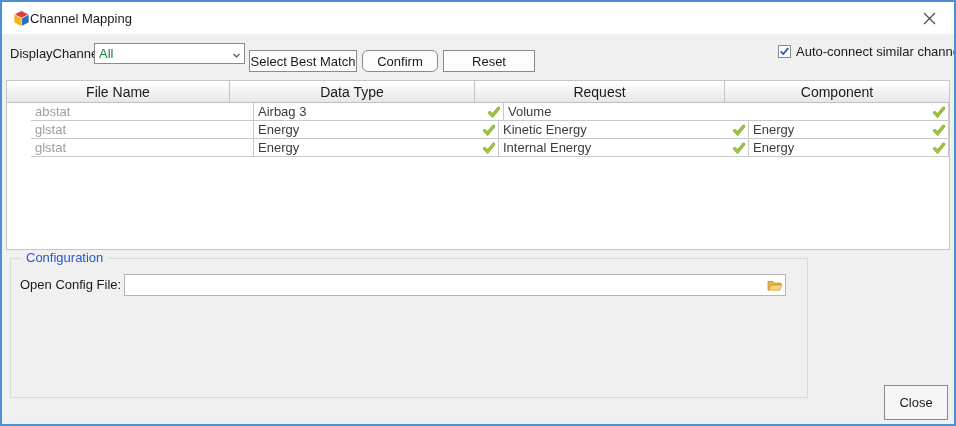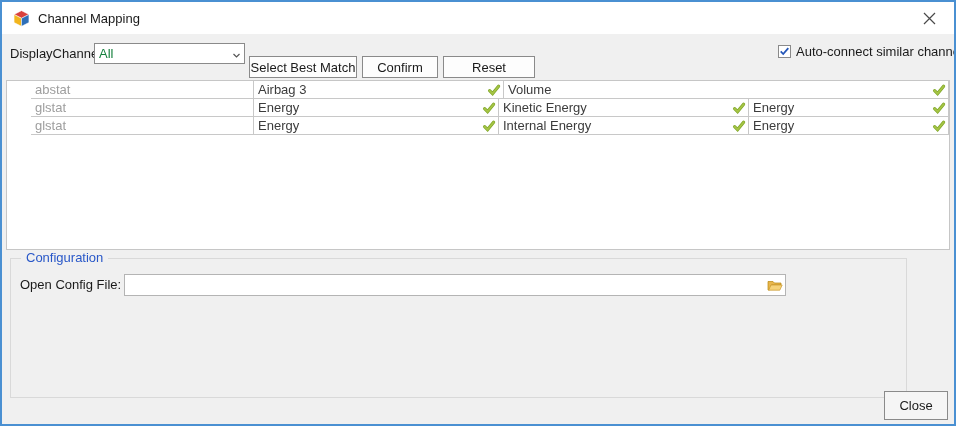--- a/index.html
+++ b/index.html
@@ -7,41 +7,41 @@
   .dialog {
     position:relative; width:956px; height:426px;
     border:2px solid #4a90d2; background:#f0f0f0; overflow:hidden;
   }
   
   .titlebar {
     position:absolute; left:0; top:0; right:0; height:32px;
     background:#ffffff; display:flex; align-items:center;
   }
   .titlebar .app-icon { margin-left:11px; width:17px; height:17px; display:inline-block; }
-  .titlebar .title { margin-left:8px; font-size:13px; color:#1a1a1a; }
+  .titlebar .title { font-size:13px; color:#1a1a1a; }
   .win-close {
     position:absolute; right:8px; top:4px; width:34px; height:24px;
     display:flex; align-items:center; justify-content:center; cursor:pointer;
   }
   
   .toolbar { position:absolute; left:0; top:32px; right:0; height:38px; }
   .tb-label { position:absolute; left:8px; top:9px; font-size:13px; color:#1a1a1a; line-height:21px; }
   .combo {
     position:absolute; left:92px; top:9px; width:151px; height:21px;
     background:#ffffff; border:1px solid #8a8a8a; display:flex; align-items:center;
     font-size:13px; color:#15803d; padding-left:4px; cursor:default;
   }
   .combo .combo-arrow { position:absolute; right:3px; top:4px; }
   .tb-btn {
-    position:absolute; top:22px; height:22px; background:#fdfdfd; border:1px solid #8a8a8a;
+    position:absolute; top:16px; height:22px; background:#fdfdfd; border:1px solid #8a8a8a;
     font-size:13px; color:#1a1a1a; font-family:"Liberation Sans", sans-serif; cursor:pointer;
     text-align:center; padding:0;
   }
   #btn-sbm { left:247px; width:108px; }
-  #btn-confirm { left:360px; width:76px; }
+  #btn-confirm { left:360px; width:76px;border-radius:6px; }
   #btn-reset { left:441px; width:92px; }
   .chk-wrap { position:absolute; left:776px; top:10px; display:flex; align-items:center; cursor:pointer; }
   .checkbox {
     width:13px; height:13px; background:#ffffff; border:1px solid #8a8a8a;
     display:inline-flex; align-items:center; justify-content:center;
   }
   .chk-label { margin-left:5px; font-size:13px; color:#1a1a1a; white-space:nowrap; }
   
   .grid {
     position:absolute; left:4px; top:78px; width:944px; height:170px;
@@ -58,40 +58,40 @@
   .cell {
     position:relative; background:#ffffff; border:1px solid #c8c8c8; border-top:none;
     font-size:13px; color:#3c3c3c; display:flex; align-items:center;
     padding-left:4px; overflow:hidden; white-space:nowrap;
   }
   .cell.c0 { color:#9e9e9e; border-left:none; }
   .cell + .cell { border-left:none; }
   .cell .check { position:absolute; right:2px; top:2px; width:14px; height:14px; }
   
   .groupbox {
-    position:absolute; left:8px; top:256px; width:897px; height:140px;
+    position:absolute; left:8px; top:256px; width:798px; height:140px;
     border:1px solid #d9d9d9;
   }
   .group-title {
     position:absolute; left:10px; top:-9px; background:#f0f0f0; padding:0 5px;
     font-size:13px; color:#2857c8;
   }
   .cfg-row { position:absolute; left:0; right:0; height:22px; }
   #cfg-open { top:15px; } #cfg-save { top:42px; }
   .cfg-label { position:absolute; left:9px; top:3px; font-size:13px; color:#1a1a1a; }
   .cfg-input-wrap { position:absolute; left:113px; top:0; width:662px; height:22px; }
   .cfg-input {
     width:100%; height:100%; border:1px solid #b4b4b4; background:#ffffff;
     font-size:13px; font-family:"Liberation Sans", sans-serif; color:#1a1a1a;
     padding:0 22px 0 4px; outline:none;
   }
   .folder-btn { position:absolute; right:3px; top:3px; width:16px; height:16px; cursor:pointer; }
   
   .close-btn {
-    position:absolute; right:6px; bottom:4px; width:64px; height:29px;
+    position:absolute; right:6px; bottom:4px; width:64px; height:35px;
     background:#f5f5f5; border:1px solid #8a8a8a; font-size:13px; color:#1a1a1a;
     font-family:"Liberation Sans", sans-serif; cursor:pointer;
   }
 </style>
 </head>
 <body>
 
 <div class="dialog">
 
   <div class="titlebar">
@@ -127,20 +127,26 @@
       <span class="checkbox" id="auto-connect-box" style="visibility: visible;">
         <svg width="11" height="11" viewBox="0 0 11 11">
             <path d="M1.7 5.4 L4.2 8 L9.3 2.2" stroke="#2456b8" stroke-width="1.8" fill="none"></path>
           </svg>
       </span>
       <span class="chk-label">Auto-connect similar channels</span>
     </span>
   </div>
 
   <div class="grid">
+    <div class="grid-header">
+      <div class="hcell c0">File Name</div>
+      <div class="hcell c1">Data Type</div>
+      <div class="hcell c2">Request</div>
+      <div class="hcell c3">Component</div>
+    </div>
 
     <div class="grid-row">
       <div class="cell c0">abstat</div>
       <div class="cell c2">
           <span>Airbag 3</span>
         <svg class="check" viewBox="0 0 14 14">
             <path d="M2.6 7.6 L5.6 10.6 L11.6 3.2" stroke="#7fa62a" stroke-width="3.2" fill="none" stroke-linecap="round"></path>
             <path d="M2.6 7.6 L5.6 10.6 L11.6 3.2" stroke="#a6c545" stroke-width="1.8" fill="none" stroke-linecap="round"></path>
           </svg>
         </div>

